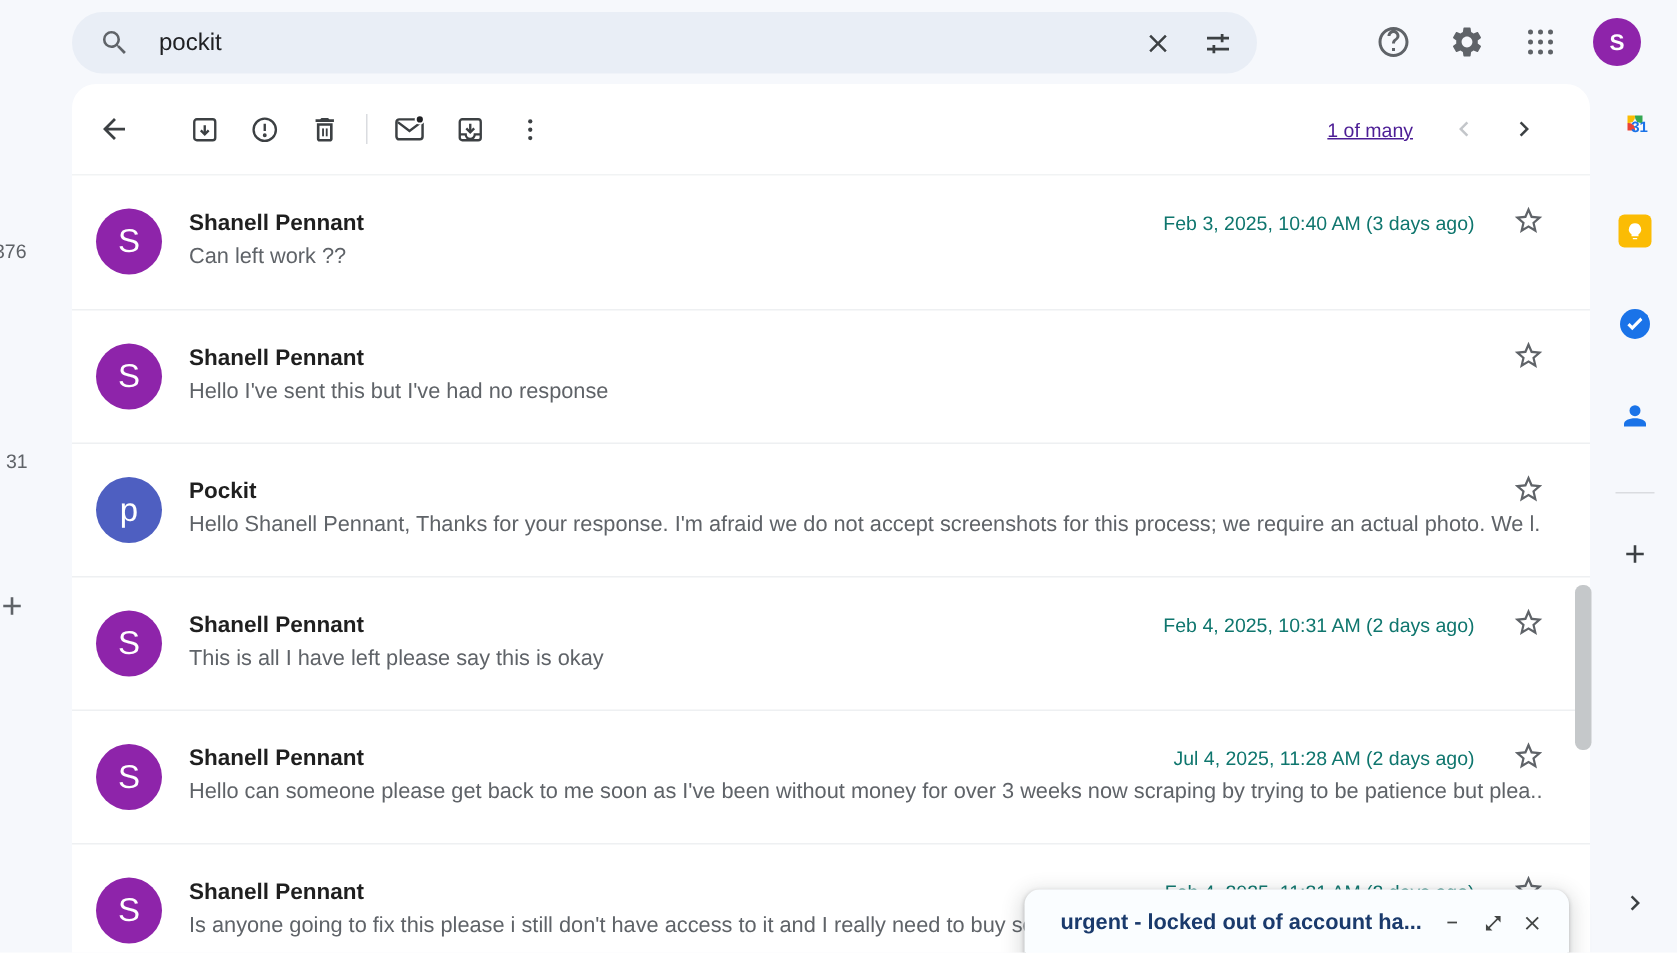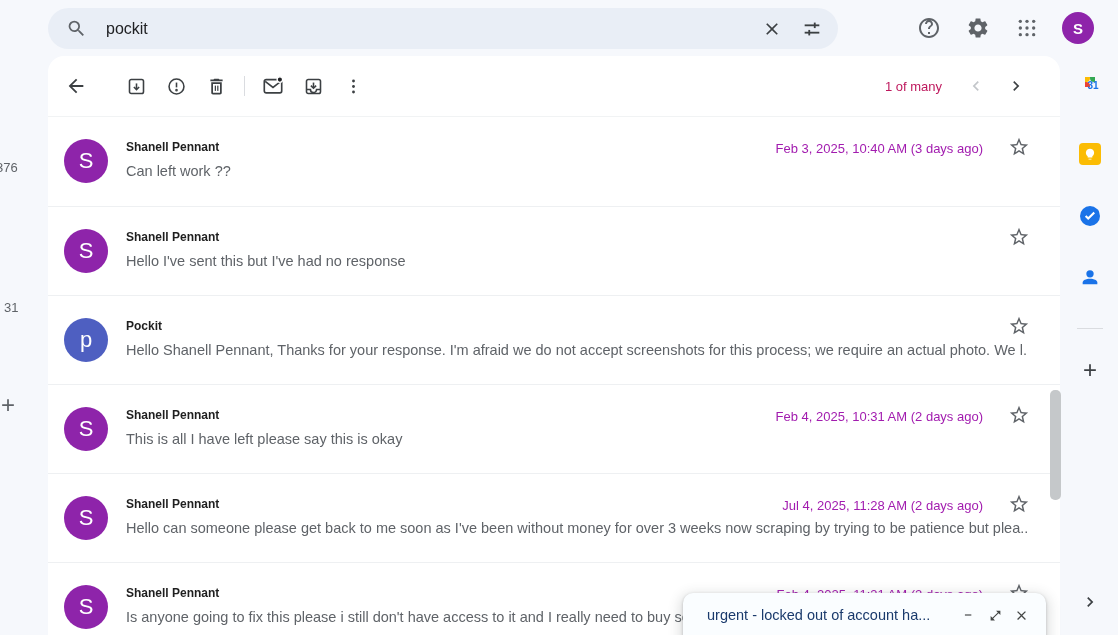--- a/index.html
+++ b/index.html
@@ -41,34 +41,34 @@
     position:absolute; left:48px; top:56px; width:1012px; height:600px;
     background:#fff; border-radius:16px 16px 0 0;
   }
   .toolbar {
     height:61px; display:flex; align-items:center; padding-left:8px;
     border-bottom:1px solid #f1f3f4;
   }
   .toolbar .spacer20 { width:20px; }
   .toolbar-divider { width:1px; height:20px; background:#dadce0; margin:0 8px; }
   .toolbar-right { margin-left:auto; display:flex; align-items:center; margin-right:24px; }
-  .pagination-label { font-size:13px; color:#be185d; margin-right:14px; }
+  .pagination-label { font-size:13px; color:#4c1d95; margin-right:14px;text-decoration:underline; }
 
   
   .email-list { position:relative; }
   .email-row { position:relative; height:89px; cursor:pointer; }
   .email-row + .email-row { border-top:1px solid #eef0f2; }
   .row-avatar {
     position:absolute; left:16px; top:22px; width:44px; height:44px; border-radius:50%;
     color:#fff; display:flex; align-items:center; justify-content:center;
     font-size:22px; font-weight:500;
   }
-  .row-sender { position:absolute; left:78px; top:23px; font-size:12px; font-weight:bold; color:#1f1f1f; white-space:nowrap; }
+  .row-sender { position:absolute; left:78px; top:23px; font-size:15px; font-weight:bold; color:#1f1f1f; white-space:nowrap; }
   .row-snippet { position:absolute; left:78px; top:46px; width:902px; font-size:14.5px; color:#5f6368; white-space:nowrap; overflow:hidden; }
-  .row-time { position:absolute; right:77px; top:24px; font-size:13px; color:#a21caf; white-space:nowrap;text-align:center; }
+  .row-time { position:absolute; right:77px; top:24px; font-size:13px; color:#0f766e; white-space:nowrap;text-align:center; }
   .row-star { position:absolute; right:30px; top:19px; }
 
   
   .scroll-thumb { position:absolute; left:1050px; top:390px; width:11px; height:110px; background:#c5c8ca; border-radius:5px; }
 
   
   .side-panel { position:absolute; right:0; top:56px; width:56px; bottom:0; }
   .sp-item { position:absolute; left:50%; transform:translateX(-50%); cursor:pointer; }
   .sp-divider { position:absolute; left:50%; transform:translateX(-50%); top:272px; width:26px; height:1px; background:#dadce0; }
   .sp-plus { top:300px; font-size:24px; color:#3c4043; }
@@ -82,21 +82,21 @@
   .cal-corner-g { position:absolute; left:0; bottom:0; width:5px; height:5px; background:#34a853; border-radius:0 0 0 4px; }
   .keep-icon { width:22px; height:22px; background:#fbbc04; border-radius:4px; display:flex; align-items:center; justify-content:center; }
 
   
   .compose-min {
     position:absolute; left:683px; top:593px; width:363px; height:50px;
     background:#fafdff; border-radius:10px 10px 0 0;
     box-shadow:0 1px 3px rgba(60,64,67,.3), 0 4px 12px 4px rgba(60,64,67,.15);
     display:flex; align-items:center; padding:0 12px 6px 24px;
   }
-  .compose-title { flex:1; font-size:14.5px; font-weight:normal; color:#1a3a6c; white-space:nowrap; overflow:hidden; }
+  .compose-title { flex:1; font-size:14.5px; font-weight:bold; color:#1a3a6c; white-space:nowrap; overflow:hidden; }
   .compose-btn { width:26px; height:26px; display:flex; align-items:center; justify-content:center; cursor:pointer; }
 </style>
 </head>
 <body>
 
 <div class="left-rail-count" style="left:-4px; top:160px;">376</div>
 <div class="left-rail-count" style="left:4px; top:300px;">31</div>
 <div class="left-rail-plus">+</div>
 
 <div class="search-bar">

